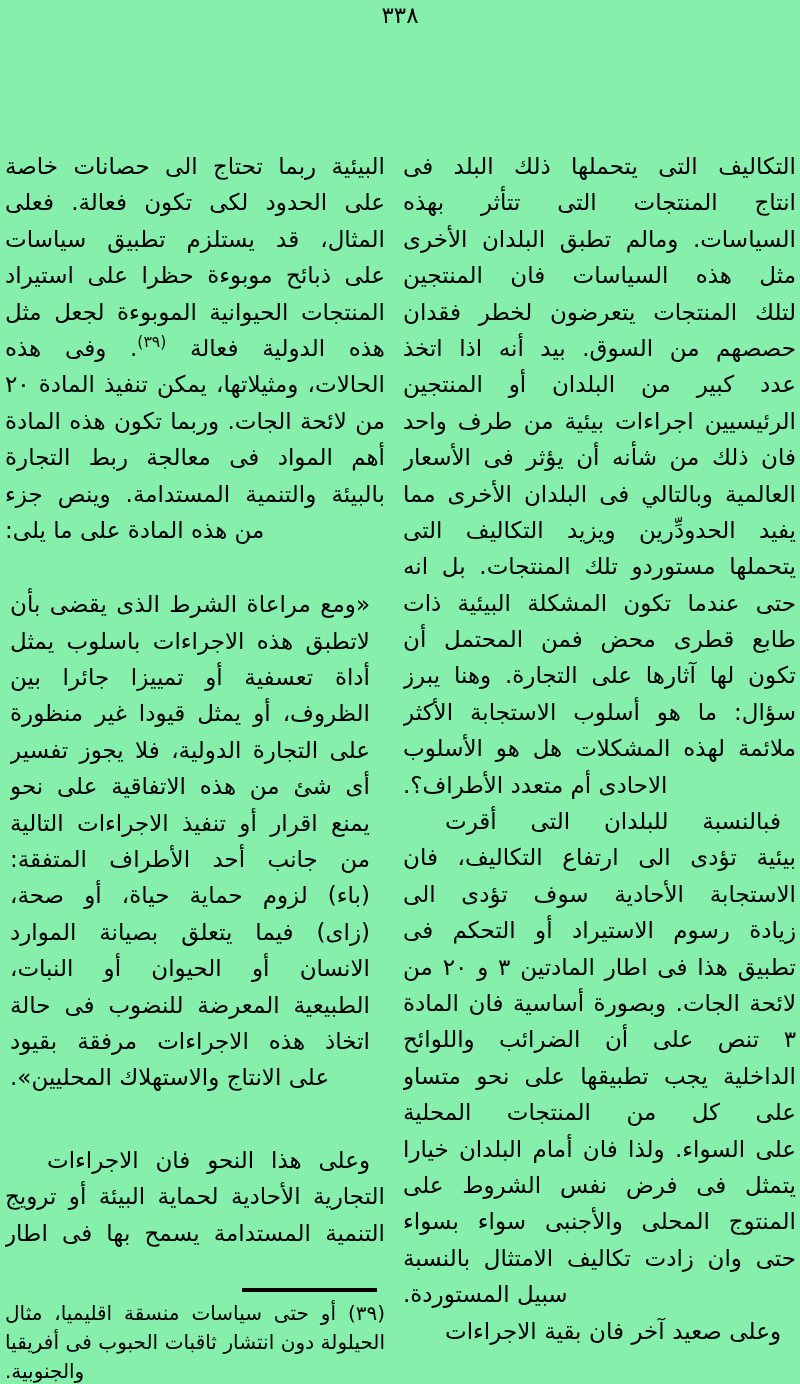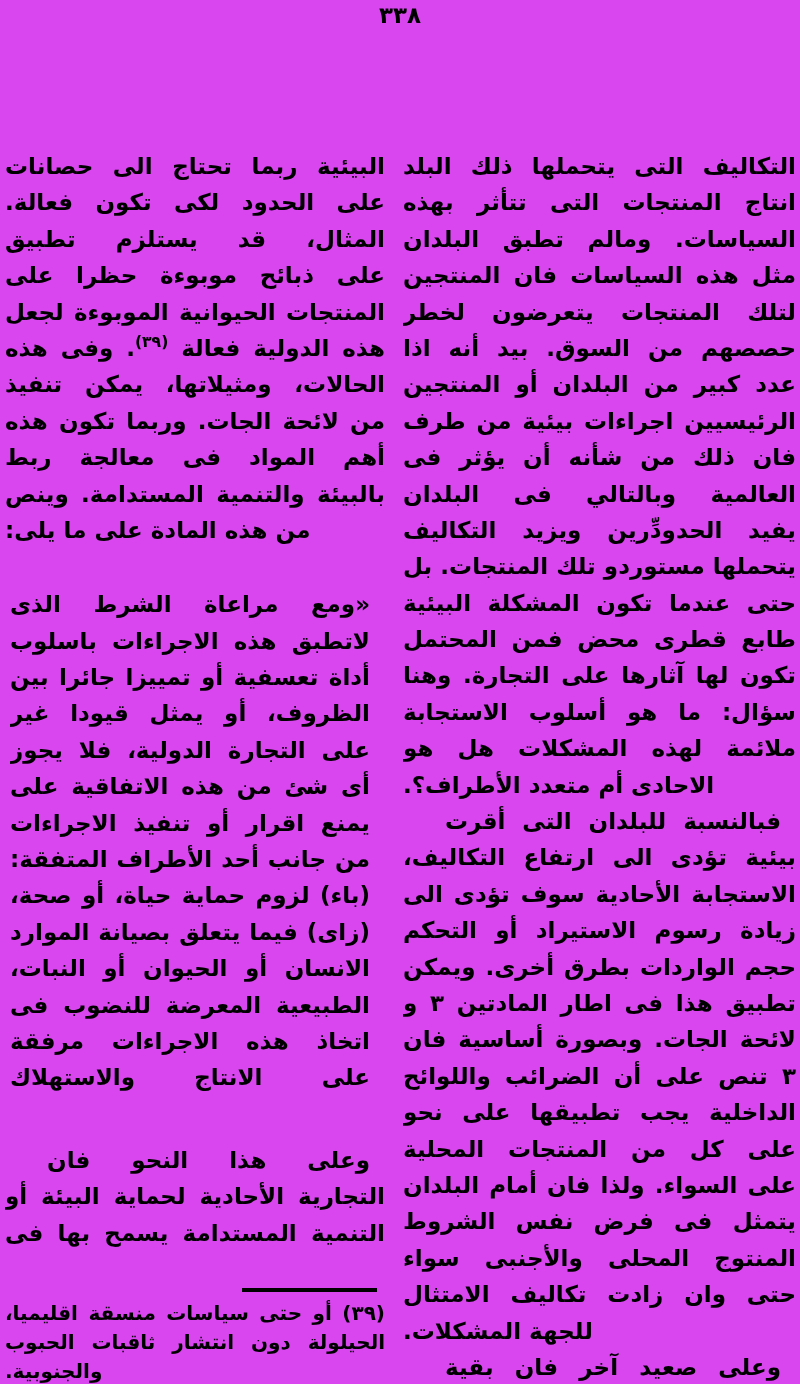--- a/index.html
+++ b/index.html
@@ -1,24 +1,24 @@
 <!DOCTYPE html>
 <html lang="ar" dir="rtl"><head>
 <meta charset="utf-8">
 <style>
   html,body { margin:0; padding:0; background:#e8e8e8; }
   .page {
     position:relative;
     width:800px; height:1384px;
     margin:0 auto;
-    background:#d946ef;
+    background:#86efac;
     color:#000000;
     direction:rtl;
     font-family:"DejaVu Sans", sans-serif;
-    font-weight:bold;
+    font-weight:normal;
     overflow:hidden;
   }
   .page-number {
     position:absolute; top:2px; left:0; right:0;
     text-align:center;
     font-size:23px;
     letter-spacing:1px;
   }
   .col { position:absolute; top:148px; }
   .col-right { right:4px;  width:393px; }
@@ -88,31 +88,30 @@
         <div class="line">تكون لها آثارها على التجارة. وهنا يبرز</div>
         <div class="line">سؤال: ما هو أسلوب الاستجابة الأكثر</div>
         <div class="line">ملائمة لهذه المشكلات هل هو الأسلوب</div>
         <div class="line last">الاحادى أم متعدد الأطراف؟.</div>
       </div>
       <div class="para">
         <div class="line first">فبالنسبة للبلدان التى أقرت سياسات</div>
         <div class="line">بيئية تؤدى الى ارتفاع التكاليف، فان</div>
         <div class="line">الاستجابة الأحادية سوف تؤدى الى</div>
         <div class="line">زيادة رسوم الاستيراد أو التحكم فى</div>
-        <div class="line">حجم الواردات بطرق أخرى. ويمكن</div>
         <div class="line">تطبيق هذا فى اطار المادتين ٣ و ٢٠ من</div>
         <div class="line">لائحة الجات. وبصورة أساسية فان المادة</div>
         <div class="line">٣ تنص على أن الضرائب واللوائح</div>
         <div class="line">الداخلية يجب تطبيقها على نحو متساو</div>
         <div class="line">على كل من المنتجات المحلية والمستوردة</div>
         <div class="line">على السواء. ولذا فان أمام البلدان خيارا</div>
         <div class="line">يتمثل فى فرض نفس الشروط على</div>
         <div class="line">المنتوج المحلى والأجنبى سواء بسواء</div>
         <div class="line">حتى وان زادت تكاليف الامتثال بالنسبة</div>
-        <div class="line last">للجهة المشكلات.</div>
+        <div class="line last">سبيل المستوردة.</div>
       </div>
       <div class="para">
         <div class="line first">وعلى صعيد آخر فان بقية الاجراءات</div>
       </div>
     </div>
 
   <div class="col col-left" id="col-left">
       <div class="para">
         <div class="line">البيئية ربما تحتاج الى حصانات خاصة</div>
         <div class="line">على الحدود لكى تكون فعالة. فعلى سبيل</div>

